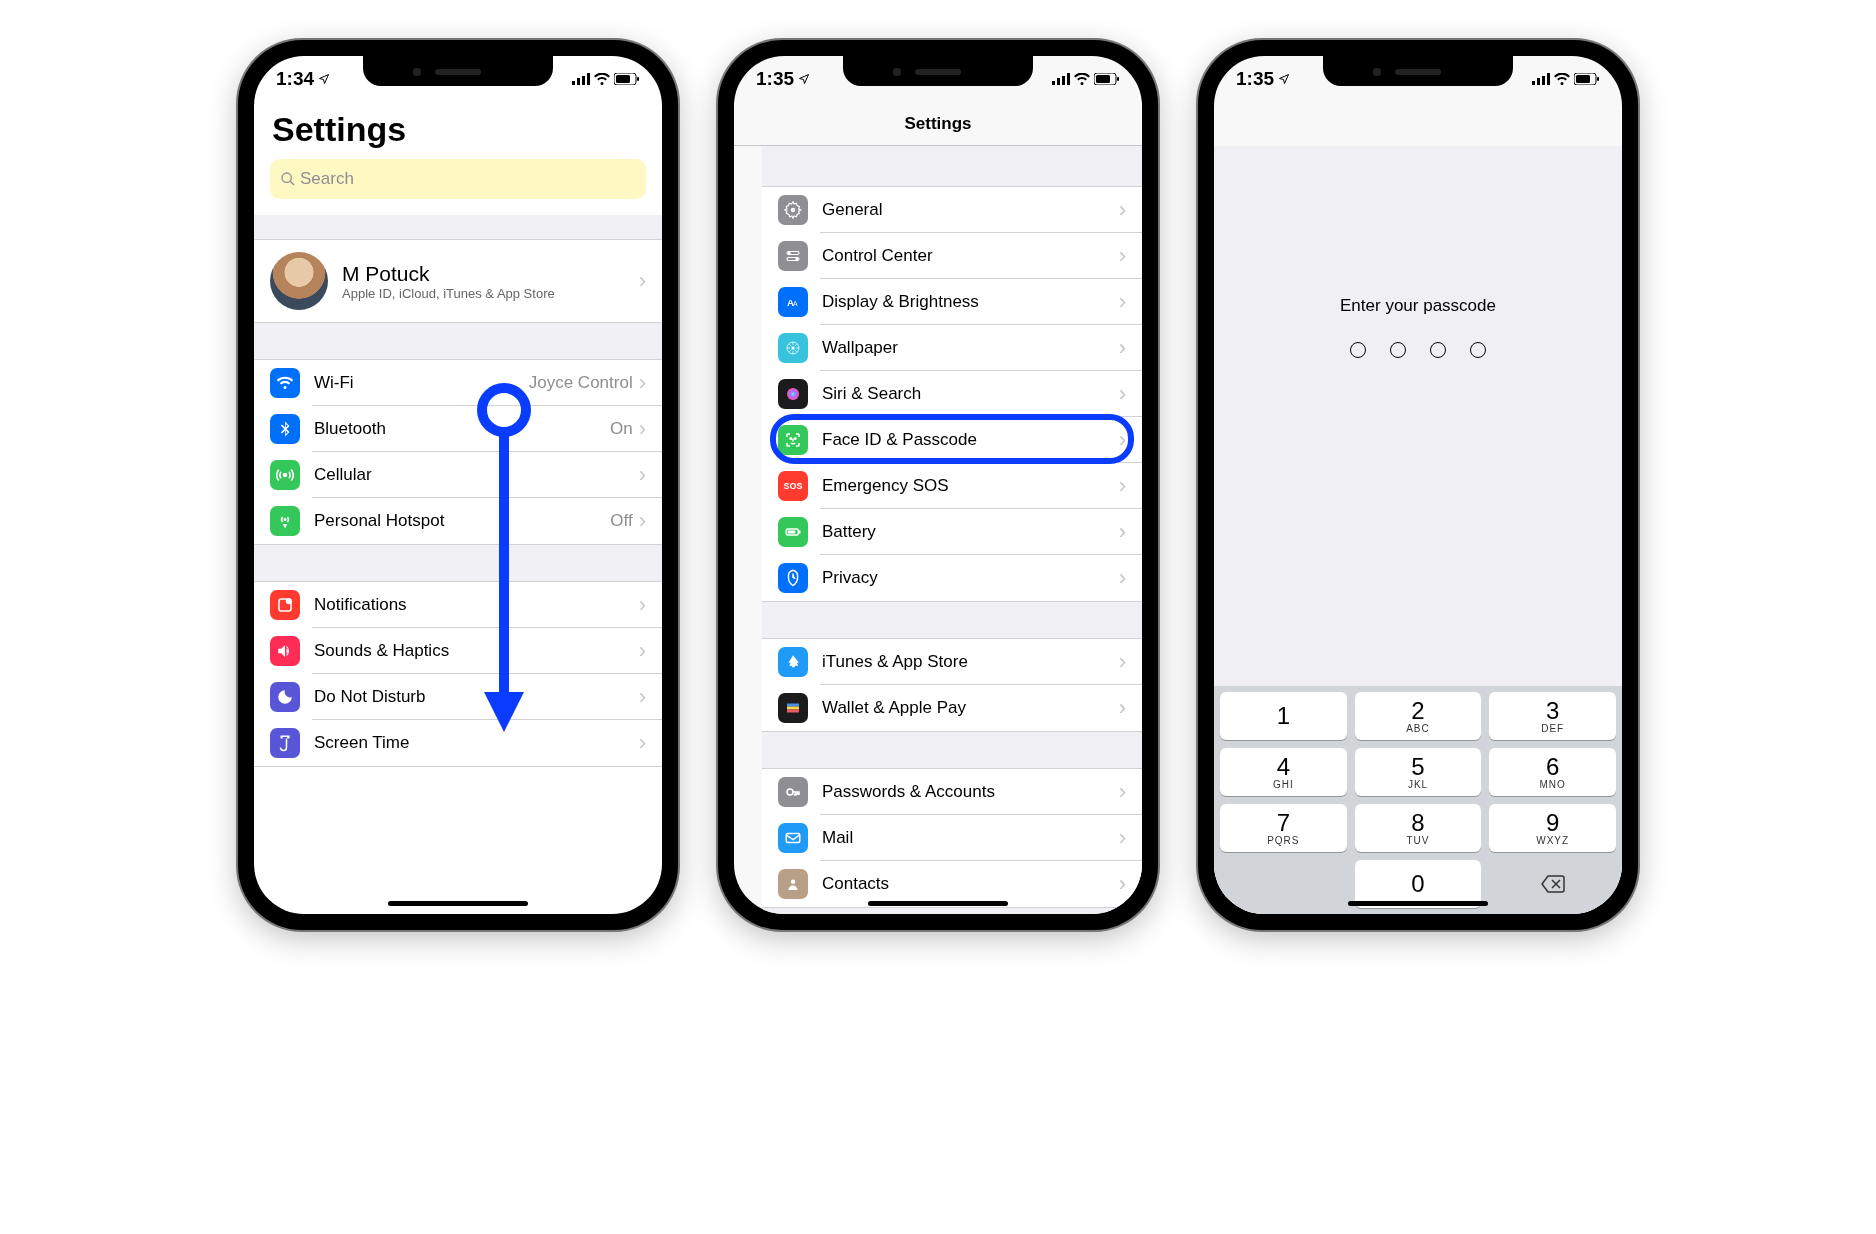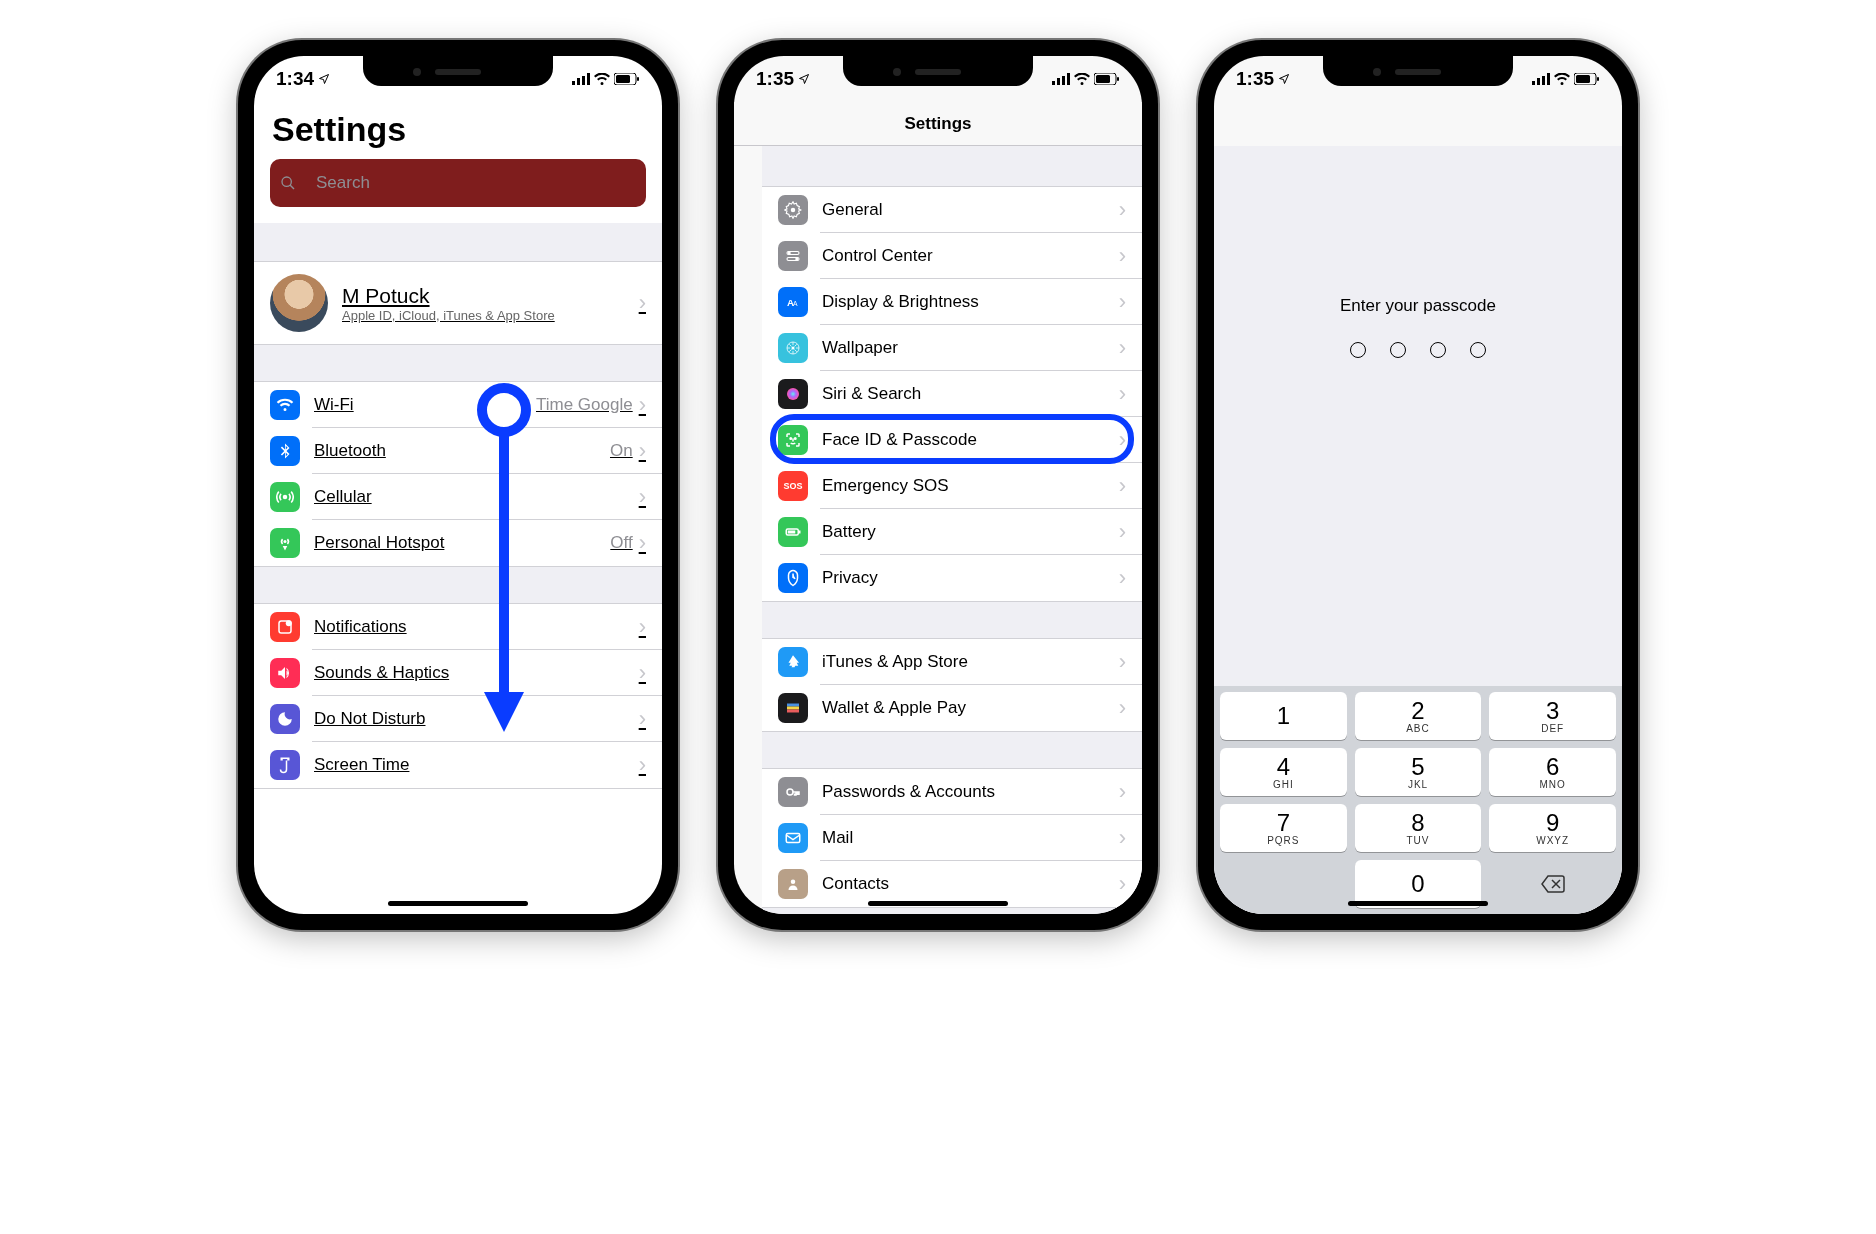--- a/index.html
+++ b/index.html
@@ -11,21 +11,21 @@
   .notch::after { content:""; position:absolute; width:46px; height:6px; background:#222; border-radius:4px; left:72px; top:13px; }
   .home-indicator { position: absolute; bottom: 8px; left: 50%; transform: translateX(-50%); width: 140px; height: 5px; background: #000; border-radius: 3px; z-index:5; }
 
   .status-bar { height: 46px; display: flex; align-items: center; justify-content: space-between; padding: 0 22px; font-size: 19px; font-weight: 600; position:relative; z-index:2; }
   .status-left { display:flex; align-items:center; gap:4px; }
   .status-right { display:flex; align-items:center; gap:4px; }
   .status-right svg { vertical-align:middle; }
 
   
   .big-title { font-size: 34px; font-weight: 700; padding: 8px 18px 10px; }
-  .search-box { margin: 0 16px 16px; background: #7f1d1d; border-radius: 10px; height: 48px; display:flex; align-items:center; padding:0 10px; color:#8e8e93; font-size:17px; gap:20px; }
+  .search-box { margin: 0 16px 16px; background: #fef9c3; border-radius: 10px; height: 40px; display:flex; align-items:center; padding:0 10px; color:#8e8e93; font-size:17px; gap:4px; }
 
   .group { background:#fff; border-top:1px solid #d1d1d6; border-bottom:1px solid #d1d1d6; }
   .group + .group { margin-top: 36px; }
 
   .cell { display:flex; align-items:center; min-height:46px; padding:6px 16px 6px 16px; position:relative; }
   .cell:not(:last-child)::after { content:""; position:absolute; left:58px; right:0; bottom:0; height:1px; background:#d1d1d6; }
 
   .icon-box { width:30px; height:30px; border-radius:7px; display:flex; align-items:center; justify-content:center; color:#fff; flex-shrink:0; }
   .cell-label { flex:1; margin-left:14px; font-size:17px; color:#000; }
   .cell-value { color:#8e8e93; font-size:17px; margin-right:6px; }
@@ -97,41 +97,41 @@
 
     <div class="big-title">Settings</div>
     <div class="search-box">
       <svg width="16" height="16" viewBox="0 0 24 24">
           <circle cx="10" cy="10" r="7" fill="none" stroke="#8e8e93" stroke-width="2"></circle>
           <line x1="15" y1="15" x2="21" y2="21" stroke="#8e8e93" stroke-width="2"></line>
         </svg>
       <span>Search</span>
     </div>
 
-    <div style="background:#efeff4; padding-top:18px;text-decoration:underline;">
+    <div style="background:#efeff4; padding-top:4px;">
       <div class="group" style="margin-top:20px;">
         <div class="cell profile-cell">
           <div class="avatar"></div>
           <div class="profile-text">
             <div class="profile-name">M Potuck</div>
             <div class="profile-sub">Apple ID, iCloud, iTunes &amp; App Store</div>
           </div>
           <span class="chevron">›</span>
         </div>
       </div>
 
       <div class="group" style="margin-top:36px;" id="s1g1">
           <div class="cell">
             <div class="icon-box" style="background: rgb(0, 111, 249);">
               <svg width="18" height="18" viewBox="0 0 24 24" fill="#fff">
                 <path d="M12 20a2 2 0 1 0 0-4 2 2 0 0 0 0 4zM5 12a10 10 0 0 1 14 0l-2 2a7 7 0 0 0-10 0zM1 8a16 16 0 0 1 22 0l-2 2a13 13 0 0 0-18 0z"></path>
               </svg>
             </div>
             <div class="cell-label">Wi-Fi</div>
-            <div class="cell-value">Time Google</div>
+            <div class="cell-value">Joyce Control</div>
             <span class="chevron">›</span>
           </div>
           <div class="cell">
             <div class="icon-box" style="background: rgb(0, 111, 249);">
               <svg width="18" height="18" viewBox="0 0 24 24" fill="#fff">
                 <path d="M12 2l6 6-4 4 4 4-6 6V14l-4 4-1.5-1.5L11 12 6.5 7.5 8 6l4 4V2zm1 3v5l2.5-2.5L13 5zm0 9v5l2.5-2.5L13 14z"></path>
               </svg>
             </div>
             <div class="cell-label">Bluetooth</div>
             <div class="cell-value">On</div>

